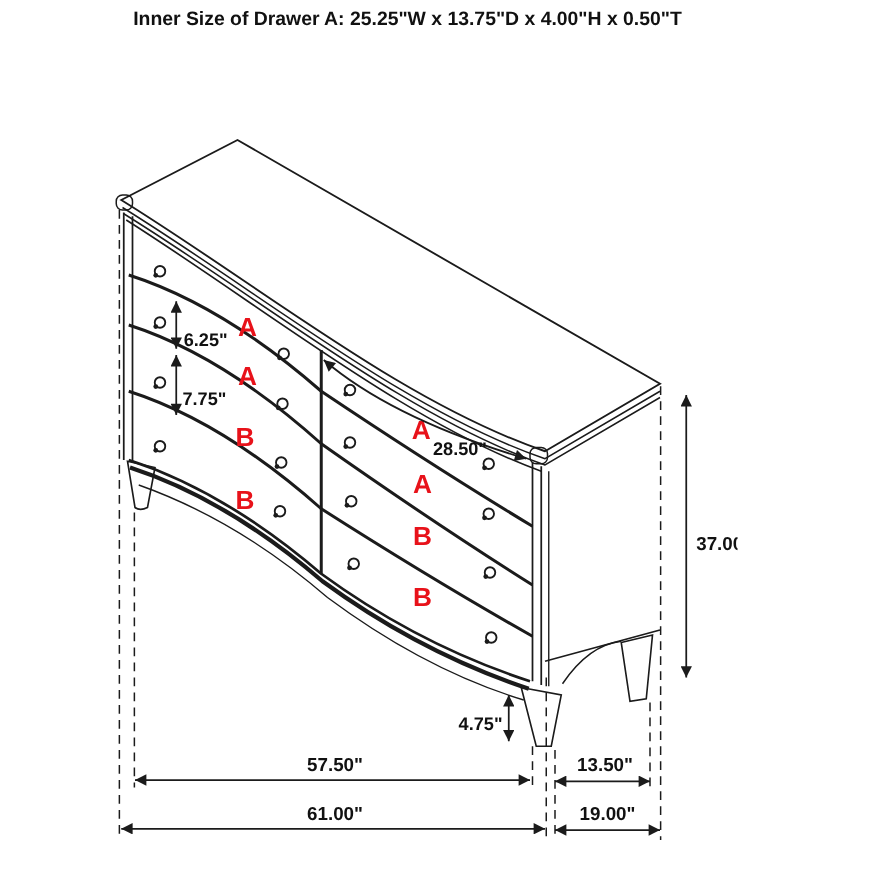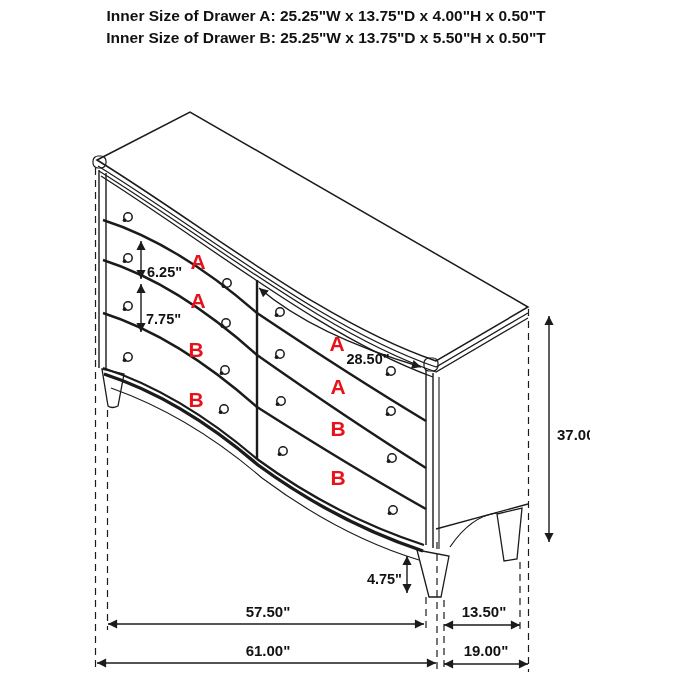--- a/index.html
+++ b/index.html
@@ -13,21 +13,20 @@
   .drawer-letter{font-size:21px;font-weight:bold;}
   .ln{fill:none;stroke:#1b1b1b;}
 </style>
 </head>
 <body>
 
 <div class="stage">
 
   <div class="hdr">
     <div>Inner Size of Drawer A: 25.25"W x 13.75"D x 4.00"H x 0.50"T</div>
-    <div>Inner Size of Drawer B: 25.25"W x 13.75"D x 5.50"H x 0.50"T</div>
   </div>
 
   <svg width="700" height="700" viewBox="0 0 700 700">
     <defs>
       <marker id="arr" viewBox="0 0 10 10" refX="10" refY="5" markerWidth="8.5" markerHeight="6.5" orient="auto-start-reverse">
         <path d="M0,0 L10,5 L0,10 z" fill="#1b1b1b"></path>
       </marker>
     </defs>
 
     <g class="ln" stroke-width="1.2" stroke-dasharray="7 5">

